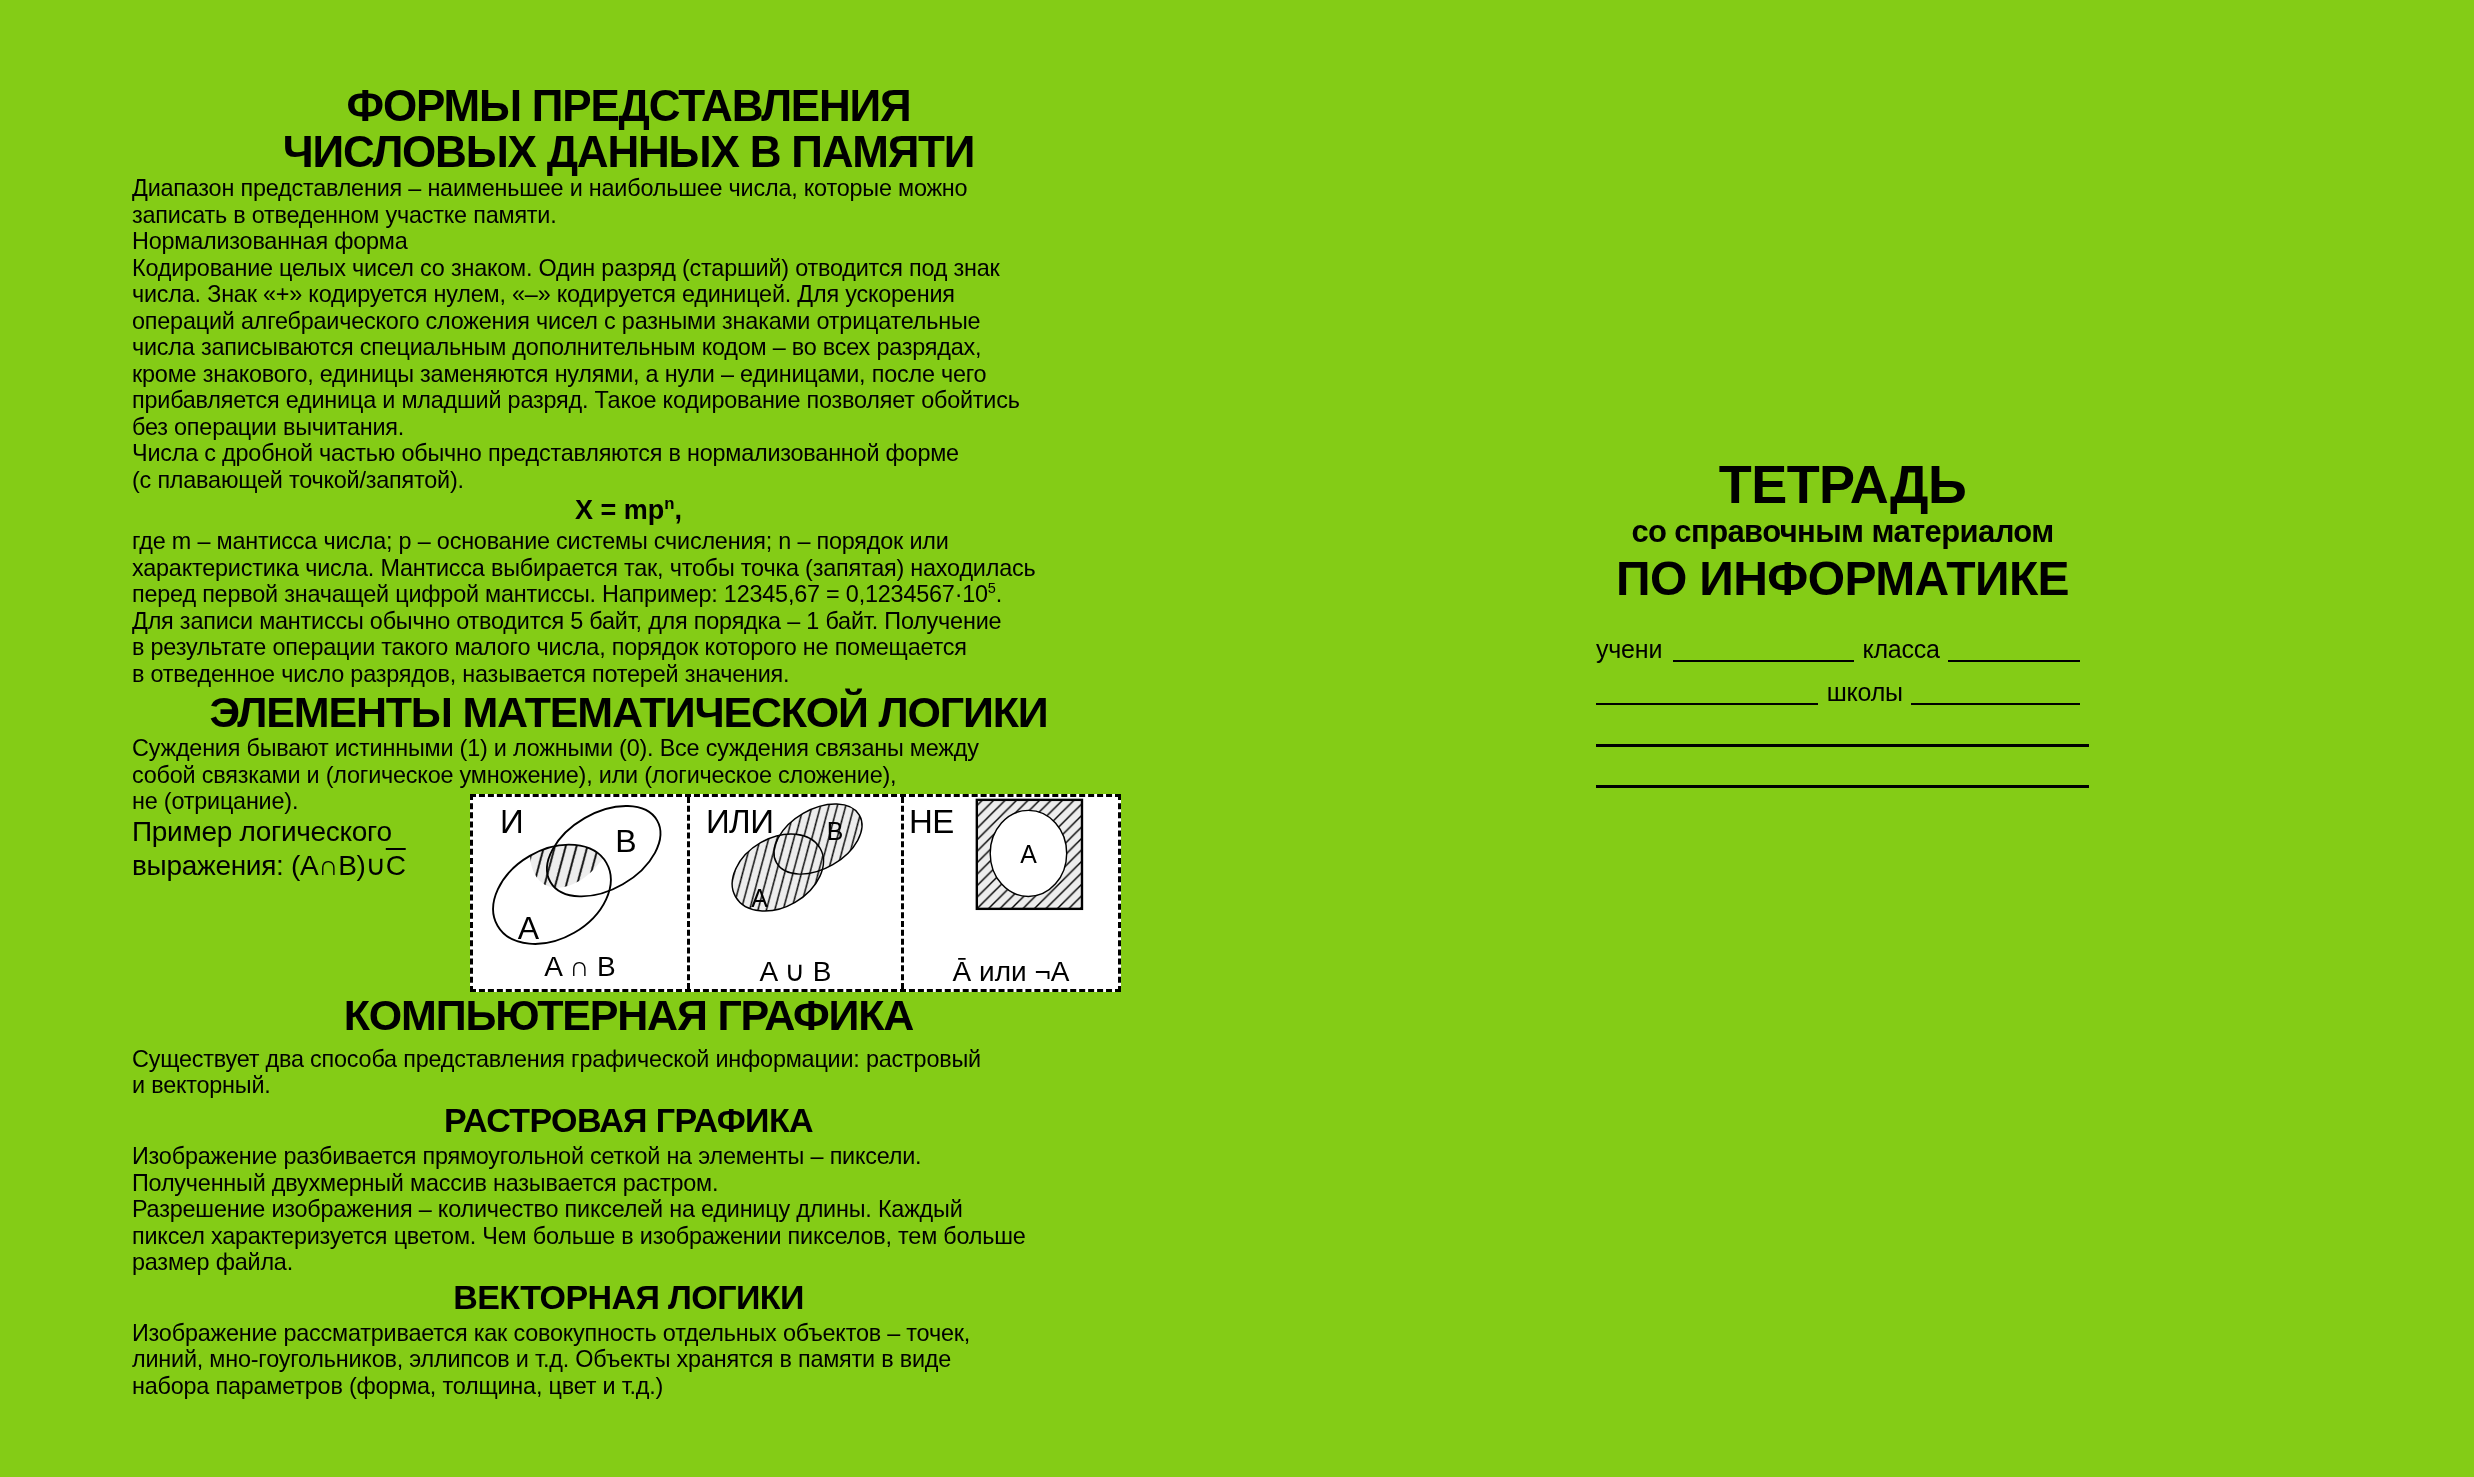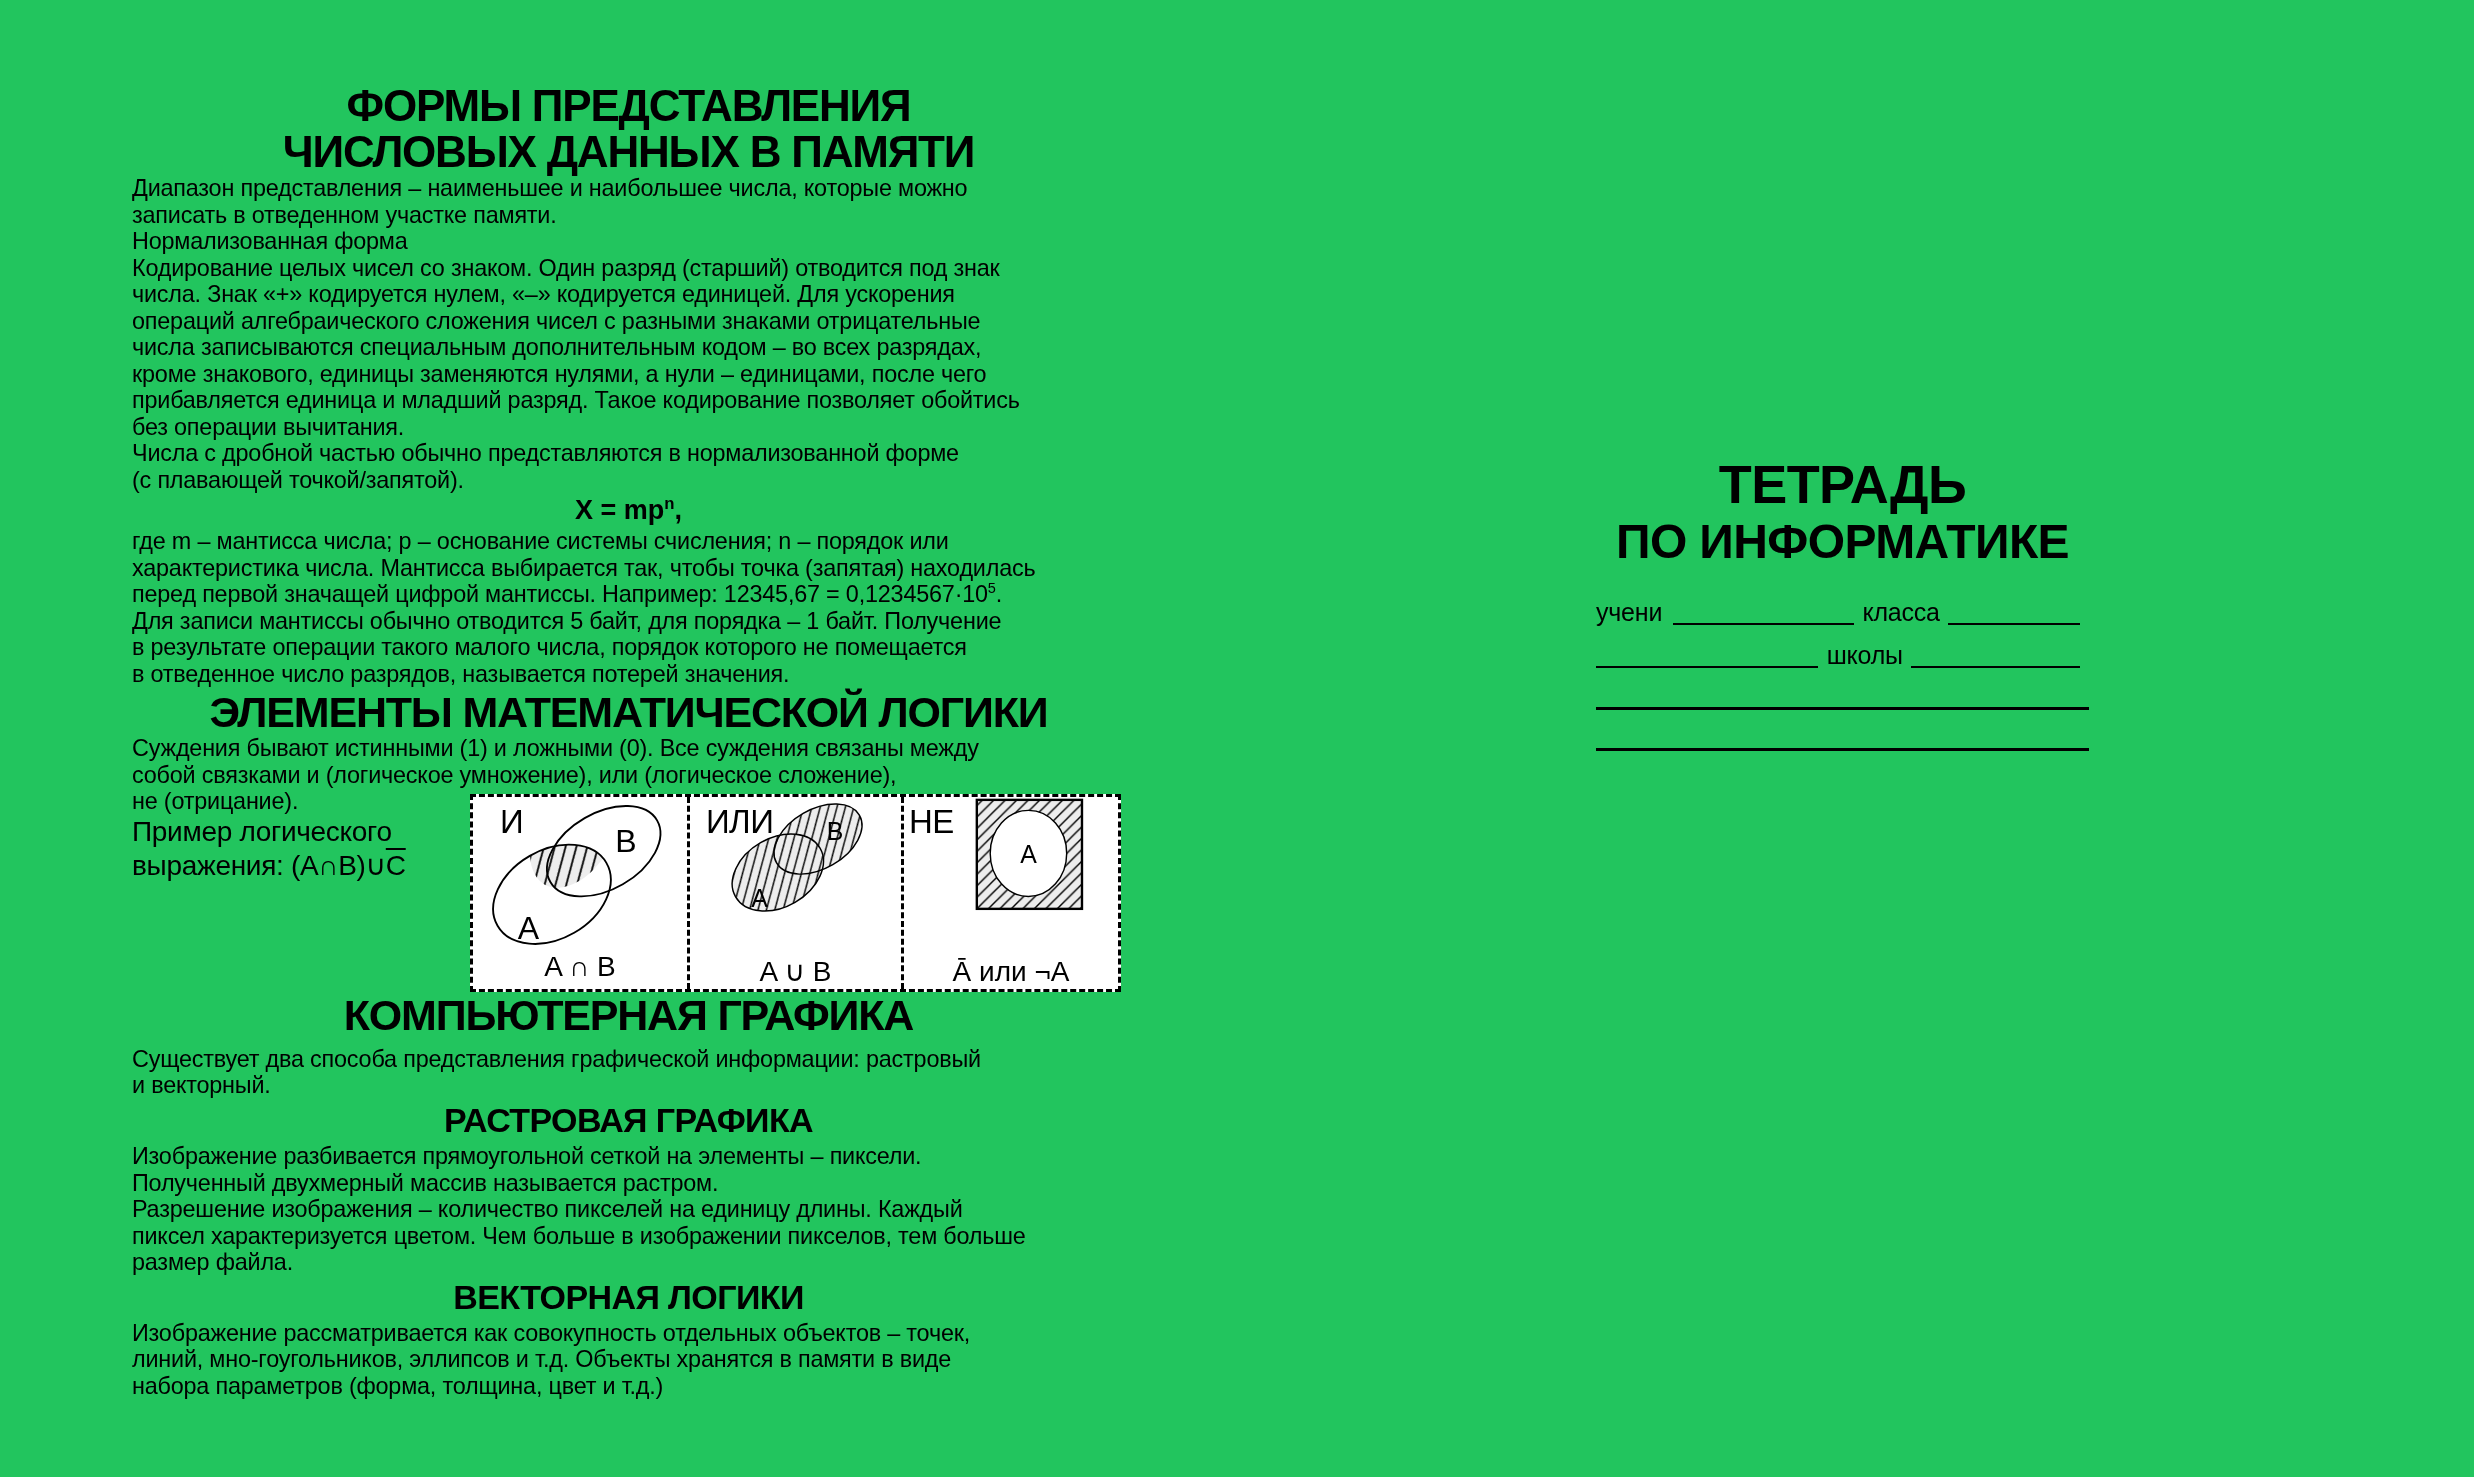--- a/index.html
+++ b/index.html
@@ -1,20 +1,20 @@
 <!DOCTYPE html>
 <html style="font-size:10px"><head>
 <meta charset="utf-8">
 <style>
   html,body{margin:0;padding:0;background:#ffffff;}
   body{
     width:2475px;height:1478px;position:relative;overflow:hidden;
     font-family:"Liberation Sans","DejaVu Sans",sans-serif;color:#000;
   }
-  .sheet{position:absolute;inset:0;background:#22c55e;}
+  .sheet{position:absolute;inset:0;background:#84cc16;}
 
   
   .left-col{position:absolute;left:132px;top:83px;width:993px;}
   .h1{
     font-size:44px;font-weight:bold;line-height:1.05;text-align:center;
     letter-spacing:-1.2px;white-space:pre-line;margin:0;
   }
   .h2{
     font-size:43px;font-weight:bold;line-height:1.06;text-align:center;
     letter-spacing:-1.2px;margin:2.5px 0 0 0;white-space:pre-line;
@@ -187,20 +187,21 @@
     <h3 class="h3">ВЕКТОРНАЯ ЛОГИКИ</h3>
     <p class="p">Изображение рассматривается как совокупность отдельных объектов – точек,
 линий, мно-гоугольников, эллипсов и т.д. Объекты хранятся в памяти в виде
 набора параметров (форма, толщина, цвет и т.д.)</p>
 
   </div>
 
   <div class="right-col">
 
     <div class="rt-title">ТЕТРАДЬ</div>
+    <div class="rt-sub">со справочным материалом</div>
     <div class="rt-subject">ПО ИНФОРМАТИКЕ</div>
 
     <div class="cover-form">
 
       <div class="form-row">
         <span class="form-label">учени</span>
         <span class="fl grow first"></span>
         <span class="form-label">класса</span>
         <span class="fl" style="width:132px;"></span>
       </div>

